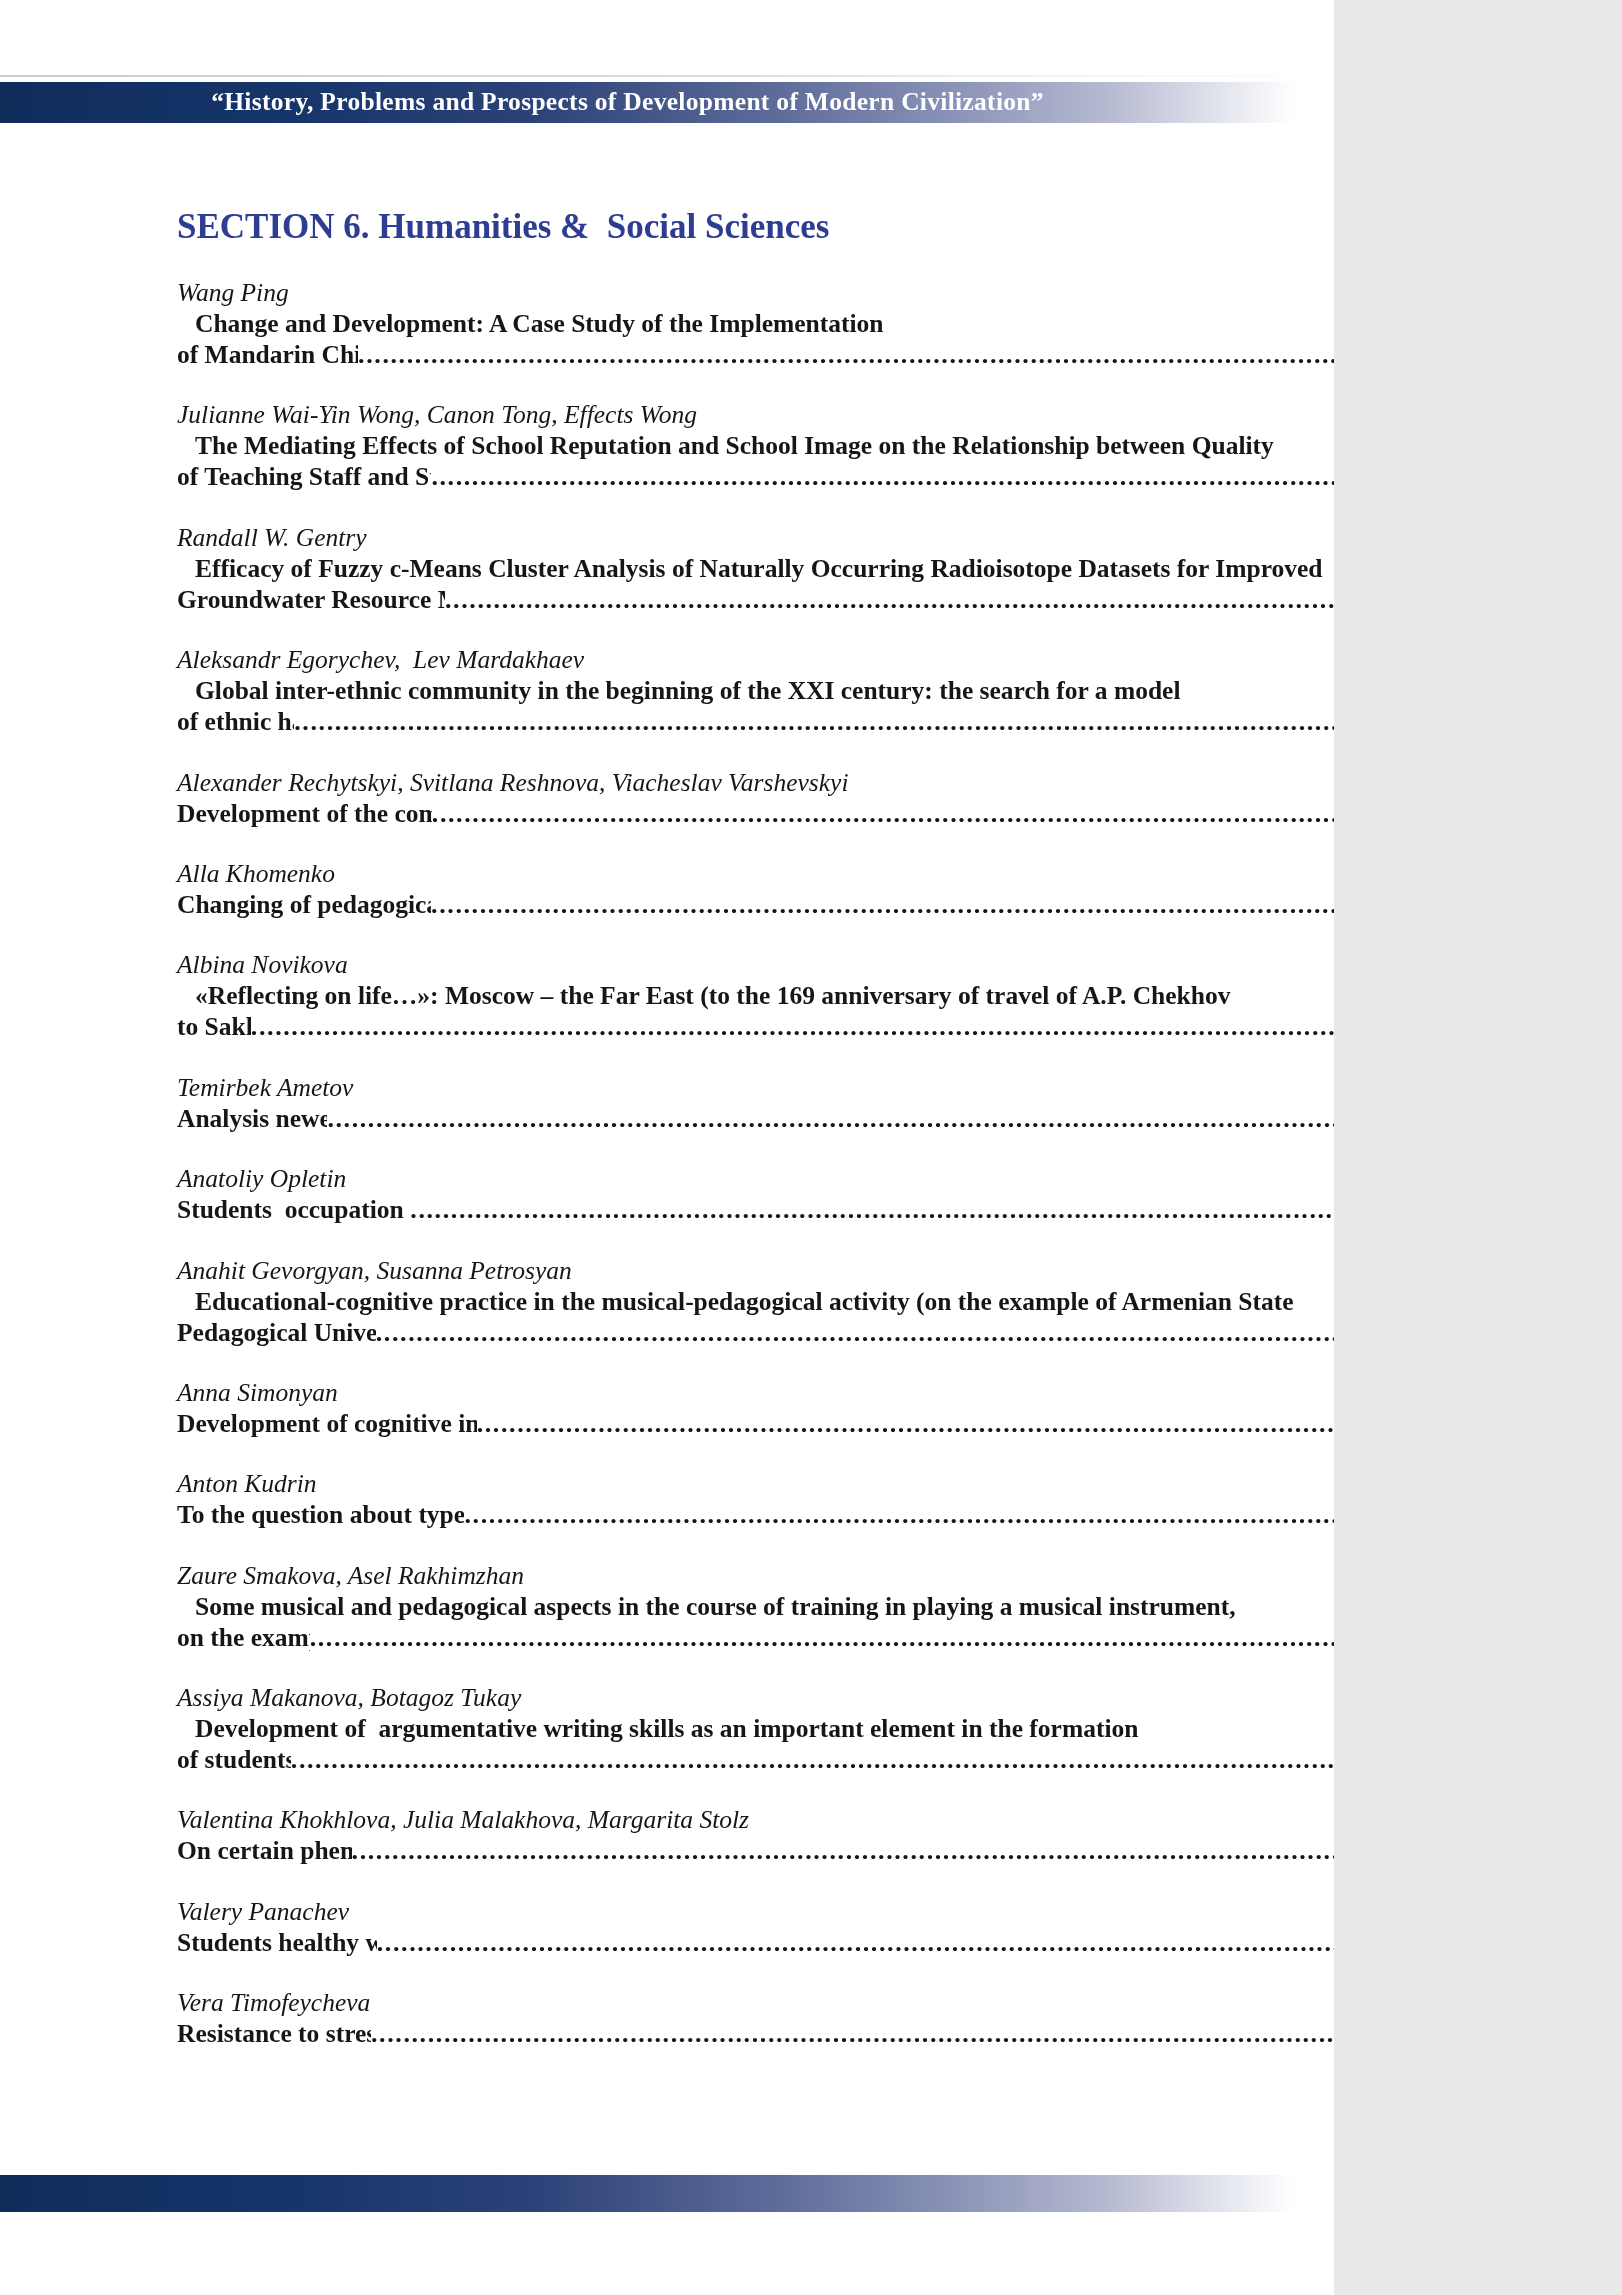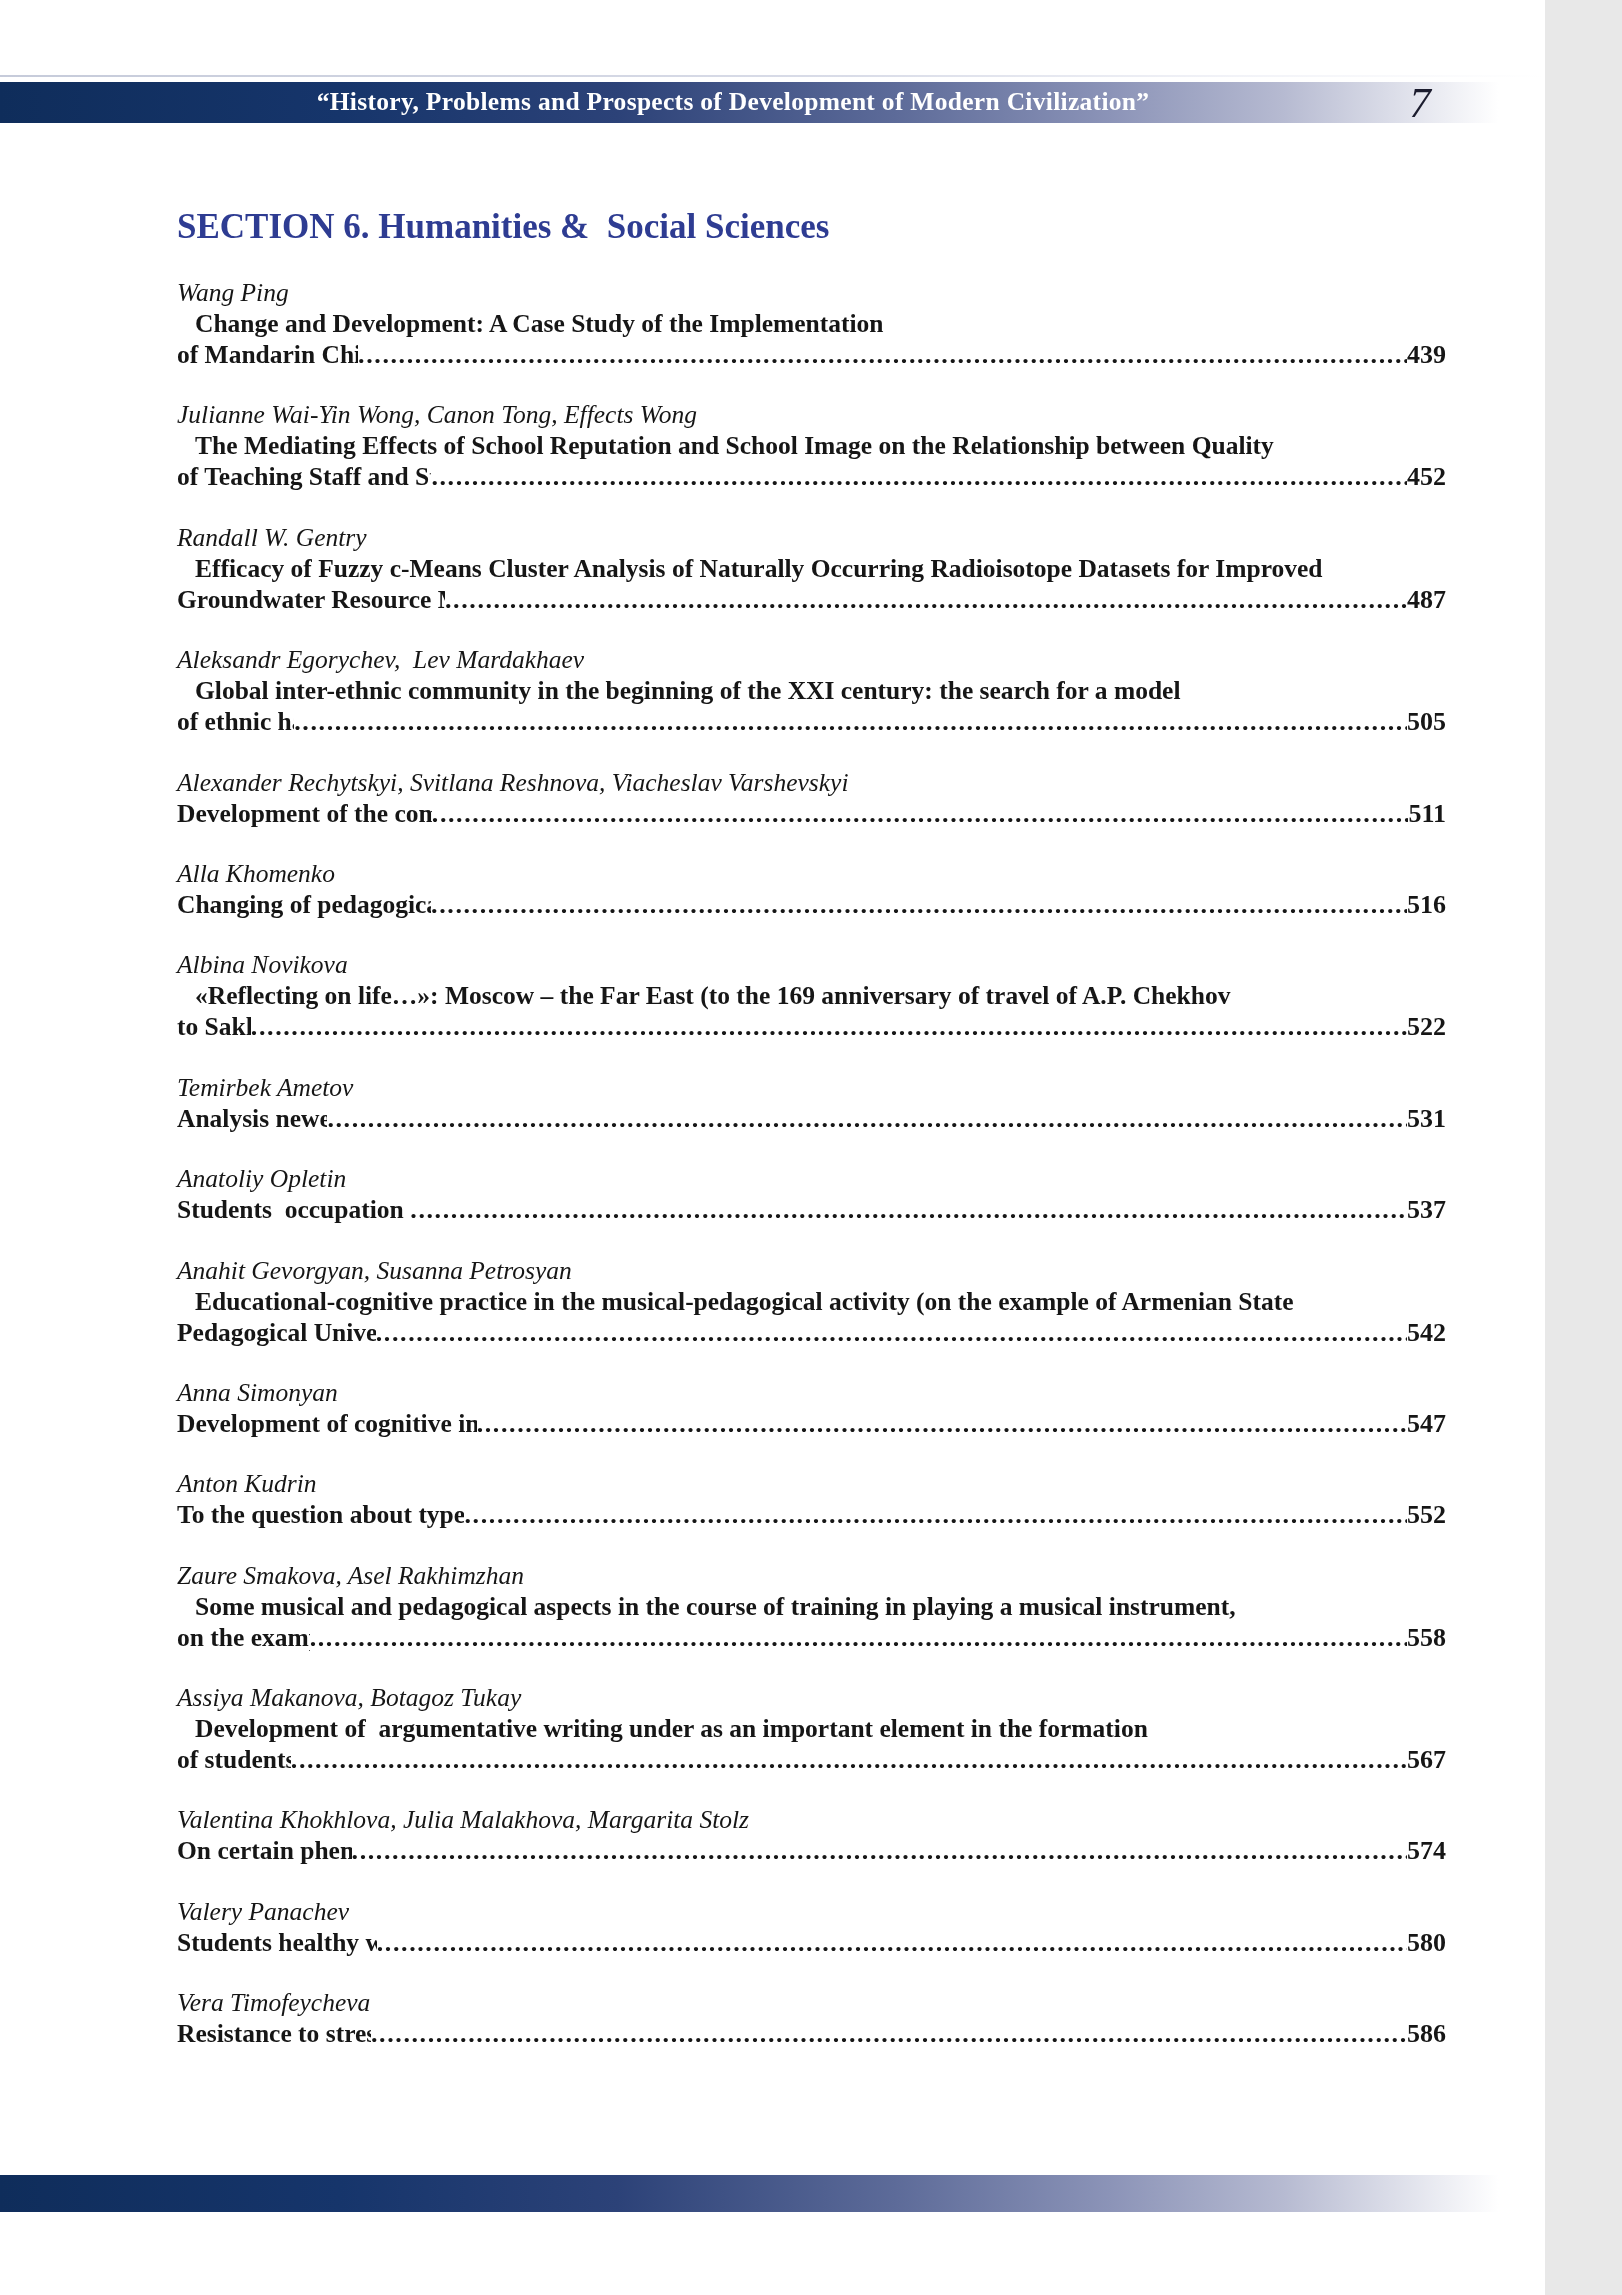--- a/index.html
+++ b/index.html
@@ -5,21 +5,21 @@
   :root{
     --navy:#0f2d5b;
     --section_title_blue:#2e3c92;
     --text_ink:#161616;
     --page_number_ink:#1b1c2e;
   }
   *{margin:0;padding:0;box-sizing:border-box;}
   html,body{background:#e8e8e8;}
   .page{
     position:relative;
-    width:1545px;height:2295px;
+    width:1334px;height:2295px;
     background:#ffffff;
     overflow:hidden;
     font-family:"Liberation Serif","DejaVu Serif",serif;
     color:var(--text_ink);
   }
   
   .hairline{
     position:absolute;left:0;top:75px;width:100%;height:2px;
     background:linear-gradient(90deg,#c6cbda 0%,#d9dce8 55%,#f2f3f8 80%,#ffffff 100%);
   }
@@ -209,21 +209,21 @@
       <div class="tline">Some musical and pedagogical aspects in the course of training in playing a musical instrument,</div>
       <div class="tlast">
         <span class="t">on the example of the kobyza-prima</span>
         <span class="leader">................................................................................................................................................................................................................................................................................................................................................................................................................</span>
         <span class="pg">558</span>
       </div>
     </div>
 
     <div class="entry">
       <div class="authors">Assiya Makanova, Botagoz Tukay</div>
-      <div class="tline">Development of  argumentative writing under as an important element in the formation</div>
+      <div class="tline">Development of  argumentative writing skills as an important element in the formation</div>
       <div class="tlast">
         <span class="t">of students’ functional literacy</span>
         <span class="leader">................................................................................................................................................................................................................................................................................................................................................................................................................</span>
         <span class="pg">567</span>
       </div>
     </div>
 
     <div class="entry">
       <div class="authors">Valentina Khokhlova, Julia Malakhova, Margarita Stolz</div>
       <div class="tlast">

